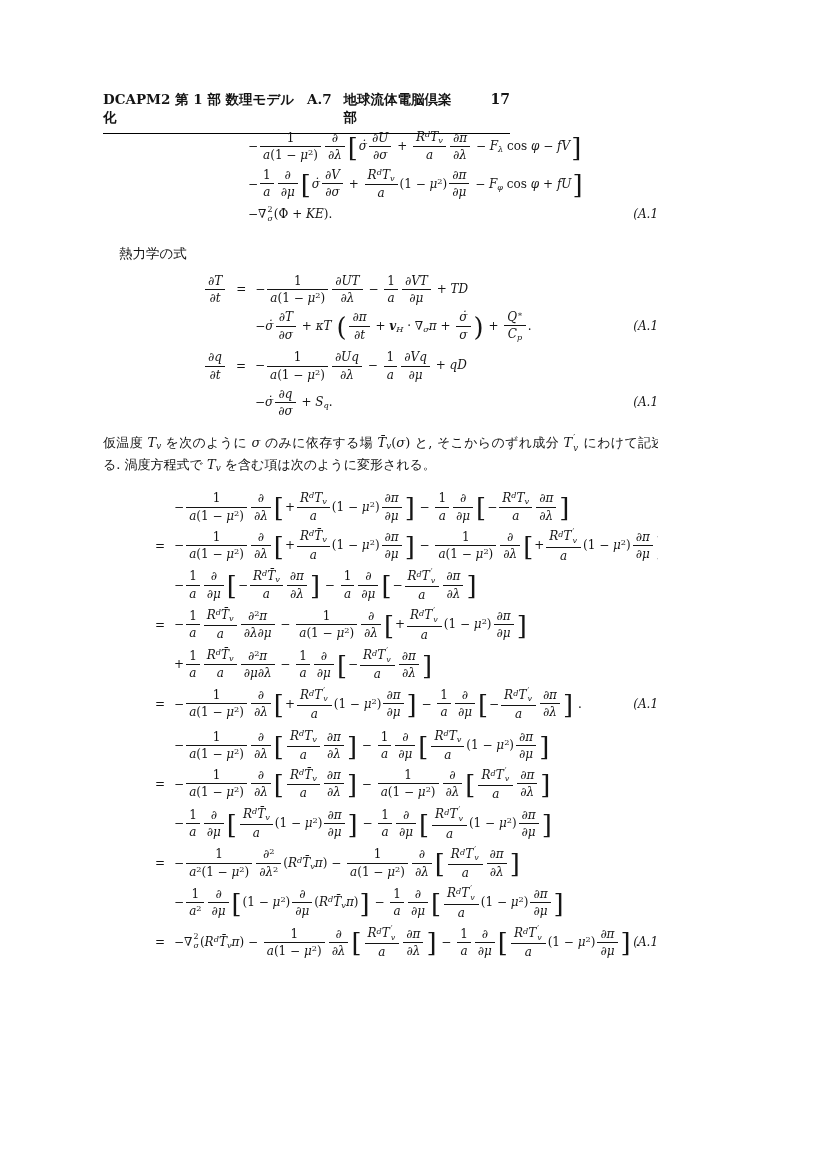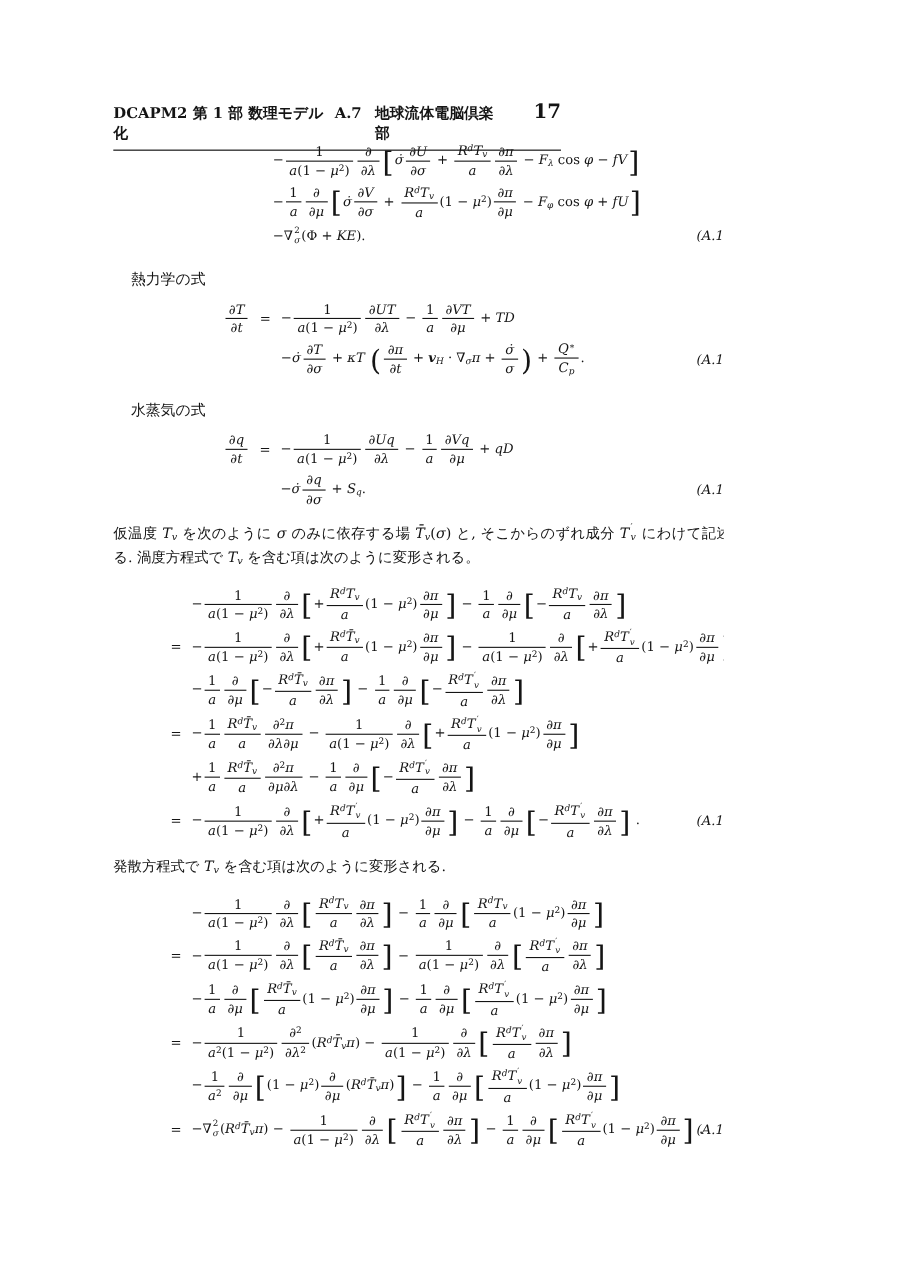--- a/index.html
+++ b/index.html
@@ -3,21 +3,21 @@
 <meta charset="utf-8">
 <style>
   html,body{margin:0;padding:0;background:#ffffff;}
   .page{position:relative;width:658px;height:1169px;background:#ffffff;
         font-family:"DejaVu Serif","Liberation Serif",serif;color:#141414;overflow:hidden;}
   .header{position:absolute;left:103px;right:148px;top:91px;display:flex;
           justify-content:space-between;align-items:baseline;font-weight:bold;
           font-size:13.5px;padding-bottom:6px;border-bottom:1.4px solid #000;}
   .header-right{display:flex;align-items:baseline;}
   .header-right .sec-title{margin-left:12px;}
-  .header-right .pagenum{margin-left:26px;font-size:18px;}
+  .header-right .pagenum{margin-left:26px;font-size:14px;}
   #content{position:absolute;left:103px;width:575px;top:122px;font-size:13px;line-height:1.5;}
   .heading{margin:20px 0 10px 16px;font-size:13.5px;}
   .para{margin:14px 0;line-height:1.72;text-align:justify;}
   .eqblock{display:grid;grid-template-columns:max-content max-content minmax(0,1fr) max-content;
            align-items:center;row-gap:5px;font-size:12px;margin:8px 0 6px 0;}
   .eqblock.plain{grid-template-columns:minmax(0,1fr) max-content;}
   .c-lhs{white-space:nowrap;}
   .c-rel{padding:0 9px;}
   .c-body{white-space:nowrap;}
   .c-eq{text-align:right;padding-left:6px;font-style:italic;}
@@ -62,21 +62,20 @@
       <div class="eqblock" style="padding-left: 100px;">
         <div class="c-lhs"><span class="fr"><span class="n"><span class="ms"><i>∂</i><i>T</i></span></span><span class="d"><span class="ms"><i>∂</i><i>t</i></span></span></span></div>
         <div class="c-rel">=</div>
         <div class="c-body"><span class="ms">−</span><span class="fr"><span class="n"><span class="ms">1</span></span><span class="d"><span class="ms"><i>a</i>(1 − <i>μ</i></span><span class="sp">2</span><span class="ms">)</span></span></span><span class="fr"><span class="n"><span class="ms"><i>∂</i><i>U</i><i>T</i></span></span><span class="d"><span class="ms"><i>∂</i><i>λ</i></span></span></span><span class="ms"> − </span><span class="fr"><span class="n"><span class="ms">1</span></span><span class="d"><span class="ms"><i>a</i></span></span></span><span class="fr"><span class="n"><span class="ms"><i>∂</i><i>V</i><i>T</i></span></span><span class="d"><span class="ms"><i>∂</i><i>μ</i></span></span></span><span class="ms"> + <i>T</i><i>D</i></span></div>
         <div class="c-eq"></div>
         <div class="c-lhs"></div>
         <div class="c-rel"></div>
         <div class="c-body"><span class="ms">−<i>σ̇</i></span><span class="fr"><span class="n"><span class="ms"><i>∂</i><i>T</i></span></span><span class="d"><span class="ms"><i>∂</i><i>σ</i></span></span></span><span class="ms"> + <i>κ</i><i>T</i> </span><span class="g">(</span><span class="fr"><span class="n"><span class="ms"><i>∂</i><i>π</i></span></span><span class="d"><span class="ms"><i>∂</i><i>t</i></span></span></span><span class="ms"> + </span><span class="ms bi"><i>v</i></span><span class="sb"><i>H</i></span><span class="ms"> · ∇</span><span class="sb"><i>σ</i></span><span class="ms"><i>π</i> + </span><span class="fr"><span class="n"><span class="ms"><i>σ̇</i></span></span><span class="d"><span class="ms"><i>σ</i></span></span></span><span class="g">)</span><span class="ms"> + </span><span class="fr"><span class="n"><span class="ms"><i>Q</i></span><span class="sp">∗</span></span><span class="d"><span class="ms"><i>C</i></span><span class="sb"><i>p</i></span></span></span><span class="ms">.</span></div>
         <div class="c-eq">(A.105)</div>
       </div>
-      <div class="heading">水蒸気の式</div>
       <div class="eqblock" style="padding-left: 100px;">
         <div class="c-lhs"><span class="fr"><span class="n"><span class="ms"><i>∂</i><i>q</i></span></span><span class="d"><span class="ms"><i>∂</i><i>t</i></span></span></span></div>
         <div class="c-rel">=</div>
         <div class="c-body"><span class="ms">−</span><span class="fr"><span class="n"><span class="ms">1</span></span><span class="d"><span class="ms"><i>a</i>(1 − <i>μ</i></span><span class="sp">2</span><span class="ms">)</span></span></span><span class="fr"><span class="n"><span class="ms"><i>∂</i><i>U</i><i>q</i></span></span><span class="d"><span class="ms"><i>∂</i><i>λ</i></span></span></span><span class="ms"> − </span><span class="fr"><span class="n"><span class="ms">1</span></span><span class="d"><span class="ms"><i>a</i></span></span></span><span class="fr"><span class="n"><span class="ms"><i>∂</i><i>V</i><i>q</i></span></span><span class="d"><span class="ms"><i>∂</i><i>μ</i></span></span></span><span class="ms"> + <i>q</i><i>D</i></span></div>
         <div class="c-eq"></div>
         <div class="c-lhs"></div>
         <div class="c-rel"></div>
         <div class="c-body"><span class="ms">−<i>σ̇</i></span><span class="fr"><span class="n"><span class="ms"><i>∂</i><i>q</i></span></span><span class="d"><span class="ms"><i>∂</i><i>σ</i></span></span></span><span class="ms"> + <i>S</i></span><span class="sb"><i>q</i></span><span class="ms">.</span></div>
         <div class="c-eq">(A.106)</div>
       </div>
@@ -100,21 +99,20 @@
         <div class="c-eq"></div>
         <div class="c-lhs"></div>
         <div class="c-rel"></div>
         <div class="c-body"><span class="ms">+</span><span class="fr"><span class="n"><span class="ms">1</span></span><span class="d"><span class="ms"><i>a</i></span></span></span><span class="fr"><span class="n"><span class="ms"><i>R</i></span><span class="sp"><i>d</i></span><span class="ms"><i>T̄</i></span><span class="sb"><i>v</i></span></span><span class="d"><span class="ms"><i>a</i></span></span></span><span class="fr"><span class="n"><span class="ms"><i>∂</i></span><span class="sp">2</span><span class="ms"><i>π</i></span></span><span class="d"><span class="ms"><i>∂</i><i>μ</i><i>∂</i><i>λ</i></span></span></span><span class="ms"> − </span><span class="fr"><span class="n"><span class="ms">1</span></span><span class="d"><span class="ms"><i>a</i></span></span></span><span class="fr"><span class="n"><span class="ms"><i>∂</i></span></span><span class="d"><span class="ms"><i>∂</i><i>μ</i></span></span></span><span class="g">[</span><span class="ms">−</span><span class="fr"><span class="n"><span class="ms"><i>R</i></span><span class="sp"><i>d</i></span><span class="ms"><i>T</i></span><span class="bs"><span>′</span><span><i>v</i></span></span></span><span class="d"><span class="ms"><i>a</i></span></span></span><span class="fr"><span class="n"><span class="ms"><i>∂</i><i>π</i></span></span><span class="d"><span class="ms"><i>∂</i><i>λ</i></span></span></span><span class="g">]</span></div>
         <div class="c-eq"></div>
         <div class="c-lhs"></div>
         <div class="c-rel">=</div>
         <div class="c-body"><span class="ms">−</span><span class="fr"><span class="n"><span class="ms">1</span></span><span class="d"><span class="ms"><i>a</i>(1 − <i>μ</i></span><span class="sp">2</span><span class="ms">)</span></span></span><span class="fr"><span class="n"><span class="ms"><i>∂</i></span></span><span class="d"><span class="ms"><i>∂</i><i>λ</i></span></span></span><span class="g">[</span><span class="ms">+</span><span class="fr"><span class="n"><span class="ms"><i>R</i></span><span class="sp"><i>d</i></span><span class="ms"><i>T</i></span><span class="bs"><span>′</span><span><i>v</i></span></span></span><span class="d"><span class="ms"><i>a</i></span></span></span><span class="ms">(1 − <i>μ</i></span><span class="sp">2</span><span class="ms">)</span><span class="fr"><span class="n"><span class="ms"><i>∂</i><i>π</i></span></span><span class="d"><span class="ms"><i>∂</i><i>μ</i></span></span></span><span class="g">]</span><span class="ms"> − </span><span class="fr"><span class="n"><span class="ms">1</span></span><span class="d"><span class="ms"><i>a</i></span></span></span><span class="fr"><span class="n"><span class="ms"><i>∂</i></span></span><span class="d"><span class="ms"><i>∂</i><i>μ</i></span></span></span><span class="g">[</span><span class="ms">−</span><span class="fr"><span class="n"><span class="ms"><i>R</i></span><span class="sp"><i>d</i></span><span class="ms"><i>T</i></span><span class="bs"><span>′</span><span><i>v</i></span></span></span><span class="d"><span class="ms"><i>a</i></span></span></span><span class="fr"><span class="n"><span class="ms"><i>∂</i><i>π</i></span></span><span class="d"><span class="ms"><i>∂</i><i>λ</i></span></span></span><span class="g">]</span><span class="ms"> .</span></div>
         <div class="c-eq">(A.107)</div>
       </div>
-      <div class="para"><span class="ms">発散方程式で </span><span class="ms"><i>T</i></span><span class="sb"><i>v</i></span><span class="ms"> を含む項は次のように変形される.</span></div>
       <div class="eqblock" style="padding-left: 43px;">
         <div class="c-lhs"></div>
         <div class="c-rel"></div>
         <div class="c-body"><span class="ms">−</span><span class="fr"><span class="n"><span class="ms">1</span></span><span class="d"><span class="ms"><i>a</i>(1 − <i>μ</i></span><span class="sp">2</span><span class="ms">)</span></span></span><span class="fr"><span class="n"><span class="ms"><i>∂</i></span></span><span class="d"><span class="ms"><i>∂</i><i>λ</i></span></span></span><span class="g">[</span><span class="fr"><span class="n"><span class="ms"><i>R</i></span><span class="sp"><i>d</i></span><span class="ms"><i>T</i></span><span class="sb"><i>v</i></span></span><span class="d"><span class="ms"><i>a</i></span></span></span><span class="fr"><span class="n"><span class="ms"><i>∂</i><i>π</i></span></span><span class="d"><span class="ms"><i>∂</i><i>λ</i></span></span></span><span class="g">]</span><span class="ms"> − </span><span class="fr"><span class="n"><span class="ms">1</span></span><span class="d"><span class="ms"><i>a</i></span></span></span><span class="fr"><span class="n"><span class="ms"><i>∂</i></span></span><span class="d"><span class="ms"><i>∂</i><i>μ</i></span></span></span><span class="g">[</span><span class="fr"><span class="n"><span class="ms"><i>R</i></span><span class="sp"><i>d</i></span><span class="ms"><i>T</i></span><span class="sb"><i>v</i></span></span><span class="d"><span class="ms"><i>a</i></span></span></span><span class="ms">(1 − <i>μ</i></span><span class="sp">2</span><span class="ms">)</span><span class="fr"><span class="n"><span class="ms"><i>∂</i><i>π</i></span></span><span class="d"><span class="ms"><i>∂</i><i>μ</i></span></span></span><span class="g">]</span></div>
         <div class="c-eq"></div>
         <div class="c-lhs"></div>
         <div class="c-rel">=</div>
         <div class="c-body"><span class="ms">−</span><span class="fr"><span class="n"><span class="ms">1</span></span><span class="d"><span class="ms"><i>a</i>(1 − <i>μ</i></span><span class="sp">2</span><span class="ms">)</span></span></span><span class="fr"><span class="n"><span class="ms"><i>∂</i></span></span><span class="d"><span class="ms"><i>∂</i><i>λ</i></span></span></span><span class="g">[</span><span class="fr"><span class="n"><span class="ms"><i>R</i></span><span class="sp"><i>d</i></span><span class="ms"><i>T̄</i></span><span class="sb"><i>v</i></span></span><span class="d"><span class="ms"><i>a</i></span></span></span><span class="fr"><span class="n"><span class="ms"><i>∂</i><i>π</i></span></span><span class="d"><span class="ms"><i>∂</i><i>λ</i></span></span></span><span class="g">]</span><span class="ms"> − </span><span class="fr"><span class="n"><span class="ms">1</span></span><span class="d"><span class="ms"><i>a</i>(1 − <i>μ</i></span><span class="sp">2</span><span class="ms">)</span></span></span><span class="fr"><span class="n"><span class="ms"><i>∂</i></span></span><span class="d"><span class="ms"><i>∂</i><i>λ</i></span></span></span><span class="g">[</span><span class="fr"><span class="n"><span class="ms"><i>R</i></span><span class="sp"><i>d</i></span><span class="ms"><i>T</i></span><span class="bs"><span>′</span><span><i>v</i></span></span></span><span class="d"><span class="ms"><i>a</i></span></span></span><span class="fr"><span class="n"><span class="ms"><i>∂</i><i>π</i></span></span><span class="d"><span class="ms"><i>∂</i><i>λ</i></span></span></span><span class="g">]</span></div>
         <div class="c-eq"></div>
         <div class="c-lhs"></div>

